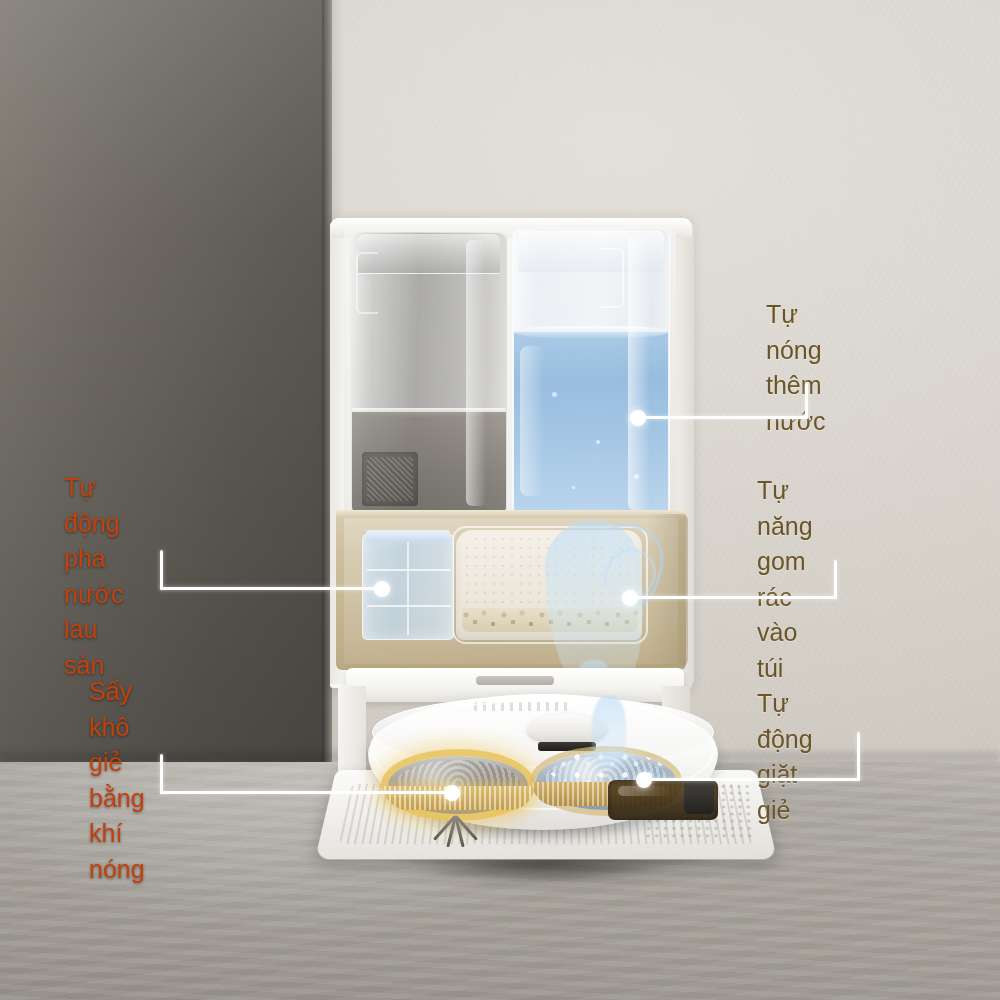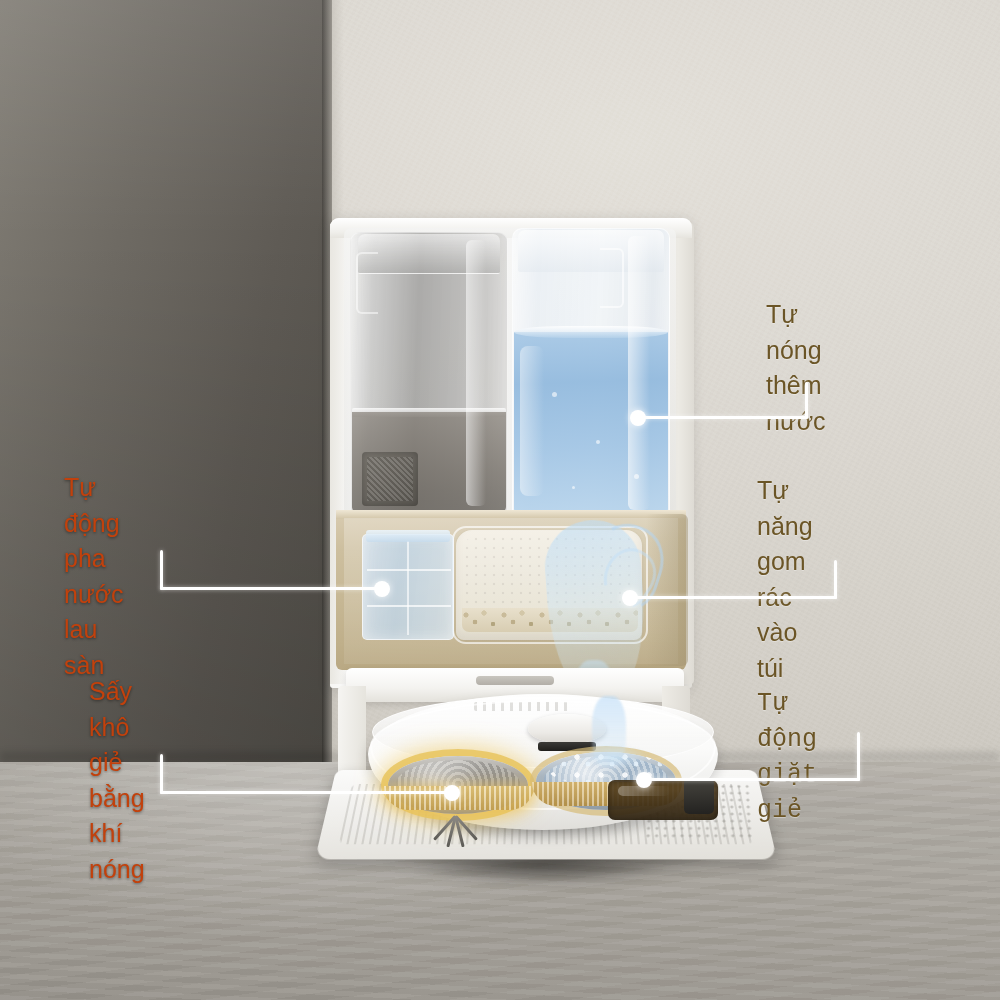--- a/index.html
+++ b/index.html
@@ -629,21 +629,21 @@
 
 <div class="callout right">
   <div class="label" style="left:757px; top:473px;">Tự năng gom
 rác vào túi</div>
   <div class="lead-dot" style="left:622px; top:590px;"></div>
   <div class="lead-h" style="left:632px; top:596px; width:205px;"></div>
   <div class="lead-v" style="left:834px; top:560px; height:39px;"></div>
 </div>
 
 <div class="callout right">
-  <div class="label" style="left:757px; top:686px;font-family:Liberation Mono, monospace;">Tự động giặt giẻ</div>
+  <div class="label" style="left:757px; top:686px;">Tự động giặt giẻ</div>
   <div class="lead-dot" style="left:636px; top:772px;"></div>
   <div class="lead-h" style="left:646px; top:778px; width:214px;"></div>
   <div class="lead-v" style="left:857px; top:732px; height:49px;"></div>
 </div>
 
 <div class="callout left">
   <div class="label" style="left:64px; top:470px;">Tự động pha
 nước lau sàn</div>
   <div class="lead-v" style="left:160px; top:550px; height:40px;"></div>
   <div class="lead-h" style="left:160px; top:587px; width:220px;"></div>

